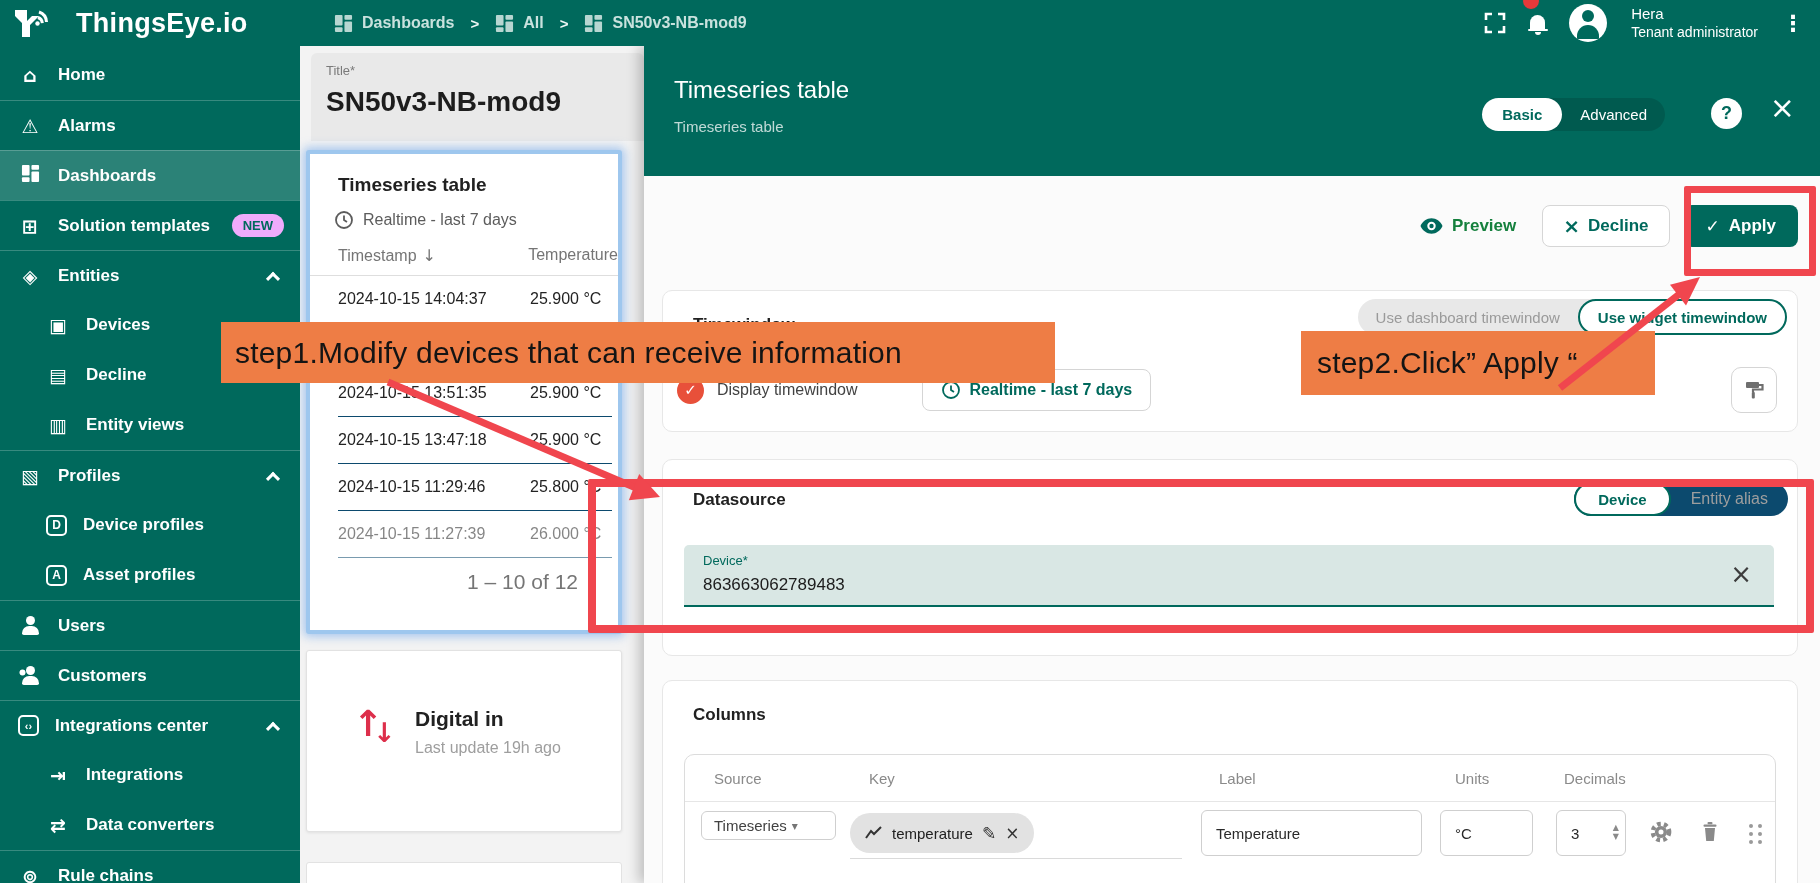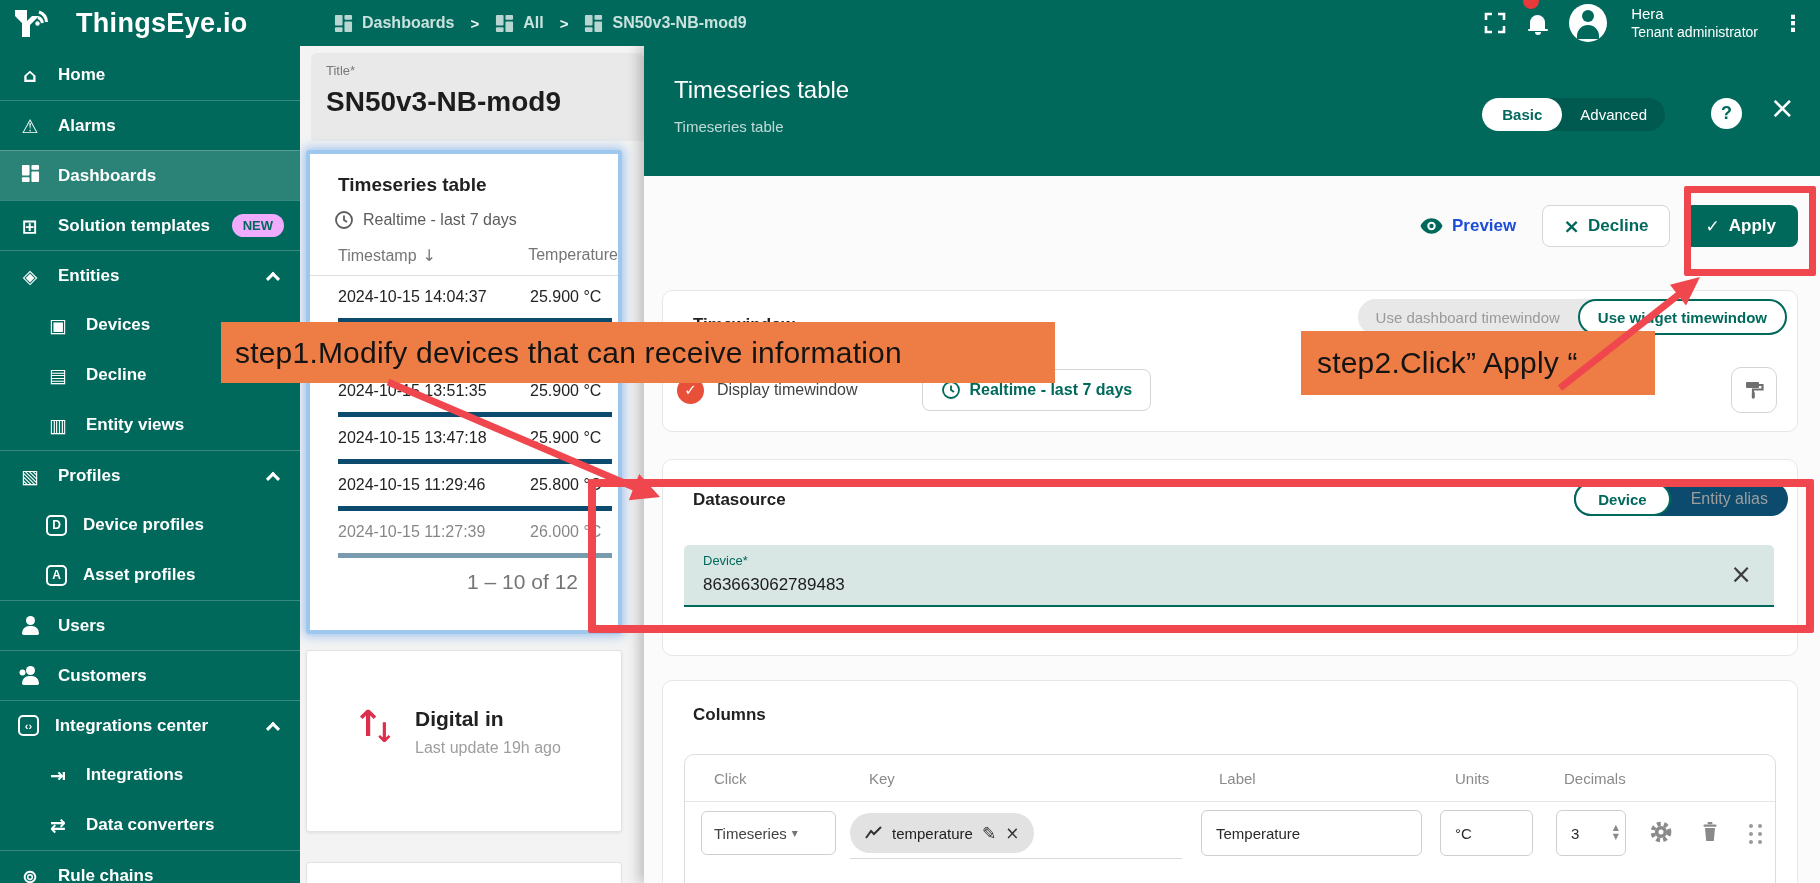--- a/index.html
+++ b/index.html
@@ -63,21 +63,21 @@
   .title-value { font-size:28px; font-weight:bold; color:#1d1d1d; margin-top:8px; white-space:nowrap; }
 
   .widget1 { position:absolute; left:6px; top:104px; width:316px; height:484px; background:#fff;
     border:4px solid #9ec7ee; border-radius:3px; box-shadow:0 0 10px 3px rgba(110,165,235,.55); overflow:hidden; }
   .w1-title { font-size:19px; font-weight:bold; color:#212121; margin:20px 0 0 28px; }
   .w1-tw { display:flex; align-items:center; gap:9px; margin:14px 0 0 24px; color:#5c5c5c; font-size:16px; }
   .w1-head { display:flex; margin:16px 0 0 28px; color:#757575; font-size:16px; }
   .w1-head .c1 { width:192px; display:flex; gap:6px; align-items:center; }
   .w1-divider { border-bottom:1px solid #dedede; margin-top:10px; }
   .ts-row { display:flex; align-items:center; height:47px; margin:0 6px 0 28px;
-    border-bottom:5px solid #0c4a6e; font-size:16px; color:#232323; }
+    border-bottom:1px solid #0c4a6e; font-size:16px; color:#232323; }
   .ts-row .c1 { width:192px; }
   .ts-row.spacer { visibility:hidden; }
   .ts-row.faded { opacity:.55; }
   .w1-pag { text-align:right; margin:12px 40px 0 0; color:#757575; font-size:21px; }
 
   .widget2 { position:absolute; left:6px; top:604px; width:316px; height:182px; background:#fff;
     border:1px solid #e2e2e2; border-radius:3px; box-shadow:0 1px 3px rgba(0,0,0,.08); }
   .din-icon { position:absolute; left:46px; top:52px; width:44px; height:52px; color:#dd2f4b; }
   .din-up { position:absolute; left:0; top:0; font-size:36px; font-weight:bold; }
   .din-down { position:absolute; left:20px; top:14px; font-size:27px; font-weight:bold; }
@@ -98,21 +98,21 @@
   .mode-basic { height:33px; display:flex; align-items:center; padding:0 20px; background:#fff;
     color:#00695c; font-weight:bold; font-size:15px; border-radius:17px; cursor:pointer; }
   .mode-adv { padding:0 18px; font-size:15px; color:#fff; cursor:pointer; }
   .help-btn { position:absolute; right:78px; top:52px; width:31px; height:31px; border-radius:50%;
     background:#fff; color:#00695c; font-weight:bold; font-size:18px;
     display:flex; align-items:center; justify-content:center; cursor:pointer; }
   .close-btn { position:absolute; right:25px; top:44px; font-size:30px; color:#fff; cursor:pointer; }
 
   .panel-body { position:absolute; left:0; right:0; top:130px; bottom:0; overflow:hidden; padding:0 22px 0 18px; }
   .actions { height:100px; display:flex; align-items:center; justify-content:flex-end; gap:14px; }
-  .btn-preview { display:flex; align-items:center; gap:9px; color:#1d4ed8; font-size:17px;
+  .btn-preview { display:flex; align-items:center; gap:9px; color:#15803d; font-size:17px;
     font-weight:bold; margin-right:12px; cursor:pointer; }
   .btn-decline { height:42px; display:flex; align-items:center; gap:8px; padding:0 20px;
     border:1px solid #d6d6d6; border-radius:8px; background:#fff; color:#00695c; font-size:17px;
     font-weight:bold; cursor:pointer; }
   .btn-apply { height:42px; display:flex; align-items:center; gap:9px; padding:0 22px; border:none;
     border-radius:8px; background:#00695c; color:#fff; font-size:17px; font-weight:bold; cursor:pointer; }
 
   .card { background:#fff; border:1px solid #e7e7e7; border-radius:10px; position:relative; }
   .card-heading { font-size:17px; font-weight:bold; color:#212121; }
 
@@ -148,21 +148,21 @@
 
   .card-cols { height:240px; margin-top:24px; }
   .cols-heading { position:absolute; left:30px; top:24px; }
   .cols-table { position:absolute; left:21px; right:21px; top:73px; height:160px;
     border:1px solid #dcdcdc; border-radius:10px; background:#fff; overflow:hidden; }
   .cols-head { display:flex; padding:15px 0 0 29px; color:#8a8a8a; font-size:15px; }
   .cols-head .h-source { width:155px; } .cols-head .h-key { width:350px; }
   .cols-head .h-label { width:236px; } .cols-head .h-units { width:109px; }
   .cols-divider { border-bottom:1px solid #e6e6e6; margin-top:14px; }
   .cols-row { position:relative; height:62px; }
-  .src-select { position:absolute; left:16px; top:9px; width:135px; height:44px; border:1px solid #cfcfcf;
+  .src-select { position:absolute; left:16px; top:9px; width:135px; height:29px; border:1px solid #cfcfcf;
     border-radius:6px; display:flex; align-items:center; padding-left:12px; gap:5px; font-size:15px;
     color:#424242; cursor:pointer; background:#fff; }
   .src-caret { color:#757575; font-size:12px; }
   .key-chip { position:absolute; left:165px; top:11px; height:40px; display:flex; align-items:center;
     gap:9px; padding:0 15px; background:#e2e2e2; border-radius:20px; font-size:15px; color:#212121; cursor:pointer; }
   .chip-x, .chip-pencil { font-size:17px; color:#333; cursor:pointer; }
   .key-underline { position:absolute; left:165px; top:56px; width:332px; height:1px; background:#dadada; }
   .cell-input { position:absolute; top:8px; height:46px; border:1px solid #cfcfcf; border-radius:6px;
     background:#fff; display:flex; align-items:center; padding-left:14px; font-size:15px; color:#2a2a2a; }
   .in-label { left:516px; width:221px; }
@@ -462,21 +462,21 @@
         <div class="df-label">Device*</div>
         <div class="df-value">863663062789483</div>
         <span class="df-clear glyph">×</span>
       </div>
     </div>
 
     <div class="card card-cols">
       <div class="card-heading cols-heading">Columns</div>
       <div class="cols-table">
         <div class="cols-head">
-          <span class="h-source">Click</span>
+          <span class="h-source">Source</span>
           <span class="h-key">Key</span>
           <span class="h-label">Label</span>
           <span class="h-units">Units</span>
           <span class="h-decimals">Decimals</span>
         </div>
         <div class="cols-divider"></div>
         <div class="cols-row">
           <span class="src-select">
             <span>Timeseries</span>
             <span class="src-caret glyph">▾</span>

